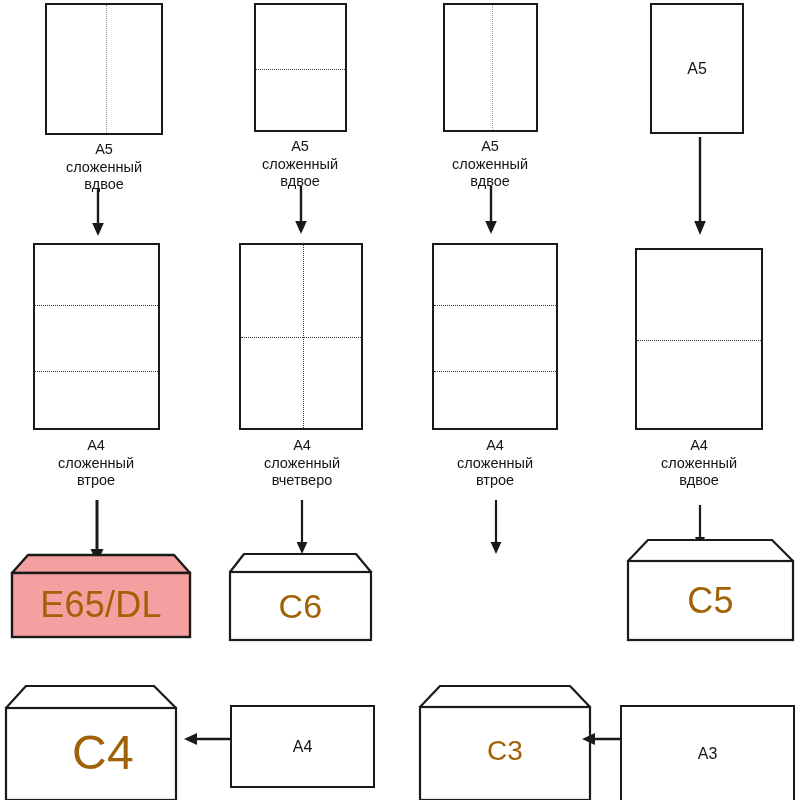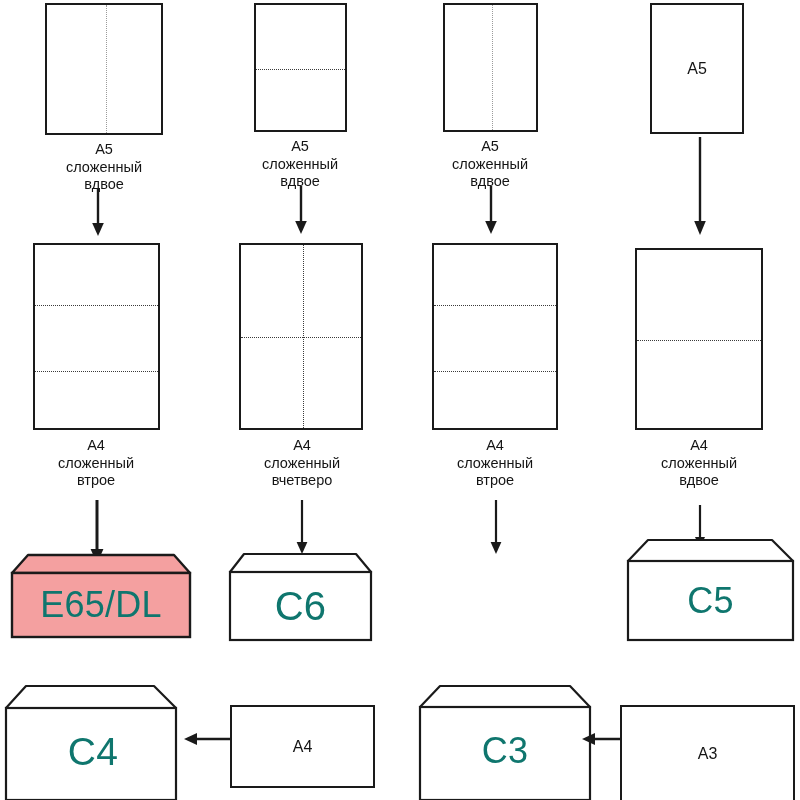--- a/index.html
+++ b/index.html
@@ -67,21 +67,21 @@
   }
 
   
   .envelope { position: absolute; }
   .envelope svg { display: block; overflow: visible; }
   .envelope .env-text {
     position: absolute;
     display: flex;
     align-items: center;
     justify-content: center;
-    color: #0f766e;
+    color: #a16207;
     font-size: 34px;
     letter-spacing: 0.2px;
   }
 
   
   .arrow { position: absolute; }
   .arrow svg { display: block; overflow: visible; }
 </style>
 </head>
 <body>
@@ -200,57 +200,57 @@
       <rect x="4" y="22" width="178" height="64" fill="#F4A0A0" stroke="#1a1a1a" stroke-width="2.4"></rect>
     </svg>
     <div class="env-text" style="left:4px; top:22px; width:178px; height:64px; font-size:36px;">E65/DL</div>
   </div>
 
   <div class="envelope" style="left:228px; top:551px;">
     <svg width="146" height="92" viewBox="0 0 146 92">
       <polygon points="16,3 128,3 143,21 2,21" fill="#ffffff" stroke="#1a1a1a" stroke-width="2.2" stroke-linejoin="round"></polygon>
       <rect x="2" y="21" width="141" height="68" fill="#ffffff" stroke="#1a1a1a" stroke-width="2.2"></rect>
     </svg>
-    <div class="env-text" style="left:2px; top:21px; width:141px; height:68px; font-size:40px;">C6</div>
+    <div class="env-text" style="left:2px; top:21px; width:141px; height:68px; font-size:34px;">C6</div>
   </div>
 
 
   <div class="envelope" style="left:626px; top:537px;">
     <svg width="170" height="106" viewBox="0 0 170 106">
       <polygon points="22,3 146,3 167,24 2,24" fill="#ffffff" stroke="#1a1a1a" stroke-width="2.2" stroke-linejoin="round"></polygon>
       <rect x="2" y="24" width="165" height="79" fill="#ffffff" stroke="#1a1a1a" stroke-width="2.2"></rect>
     </svg>
     <div class="env-text" style="left:2px; top:24px; width:165px; height:79px; font-size:36px;">C5</div>
   </div>
 
   <div class="envelope" style="left:4px; top:683px;">
     <svg width="190" height="118" viewBox="0 0 190 118">
       <polygon points="22,3 150,3 172,25 2,25" fill="#ffffff" stroke="#1a1a1a" stroke-width="2.2" stroke-linejoin="round"></polygon>
       <rect x="2" y="25" width="170" height="92" fill="#ffffff" stroke="#1a1a1a" stroke-width="2.2"></rect>
     </svg>
-    <div class="env-text" style="left:4px; top:25px; width:170px; height:88px; font-size:39px;">C4</div>
+    <div class="env-text" style="left:14px; top:25px; width:170px; height:88px; font-size:48px;">C4</div>
   </div>
 
   <div class="arrow" style="left:182px; top:728px;">
     <svg width="52" height="22" viewBox="0 0 52 22">
       <line x1="52" y1="11" x2="12" y2="11" stroke="#1a1a1a" stroke-width="2.4"></line>
       <polygon points="2,11 15,5 15,17" fill="#1a1a1a"></polygon>
     </svg>
   </div>
 
   <div class="node sheet thin" style="left:230px; top:705px; width:145px; height:83px;">
     <div class="inner-label">A4</div>
   </div>
 
   <div class="envelope" style="left:418px; top:683px;">
     <svg width="190" height="118" viewBox="0 0 190 118">
       <polygon points="22,3 152,3 172,24 2,24" fill="#ffffff" stroke="#1a1a1a" stroke-width="2.2" stroke-linejoin="round"></polygon>
       <rect x="2" y="24" width="170" height="93" fill="#ffffff" stroke="#1a1a1a" stroke-width="2.2"></rect>
     </svg>
-    <div class="env-text" style="left:2px; top:24px; width:170px; height:88px; font-size:36px;">C3</div>
+    <div class="env-text" style="left:2px; top:24px; width:170px; height:88px; font-size:28px;">C3</div>
   </div>
 
   <div class="arrow" style="left:580px; top:728px;">
     <svg width="52" height="22" viewBox="0 0 52 22">
       <line x1="52" y1="11" x2="12" y2="11" stroke="#1a1a1a" stroke-width="2.4"></line>
       <polygon points="2,11 15,5 15,17" fill="#1a1a1a"></polygon>
     </svg>
   </div>
 
   <div class="node sheet thin" style="left:620px; top:705px; width:175px; height:98px;">

